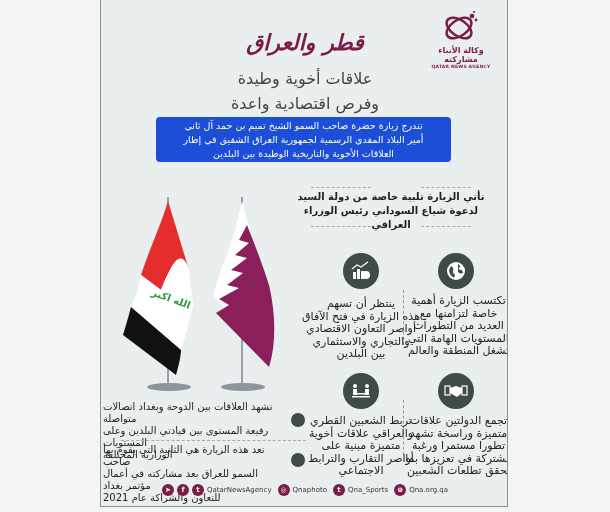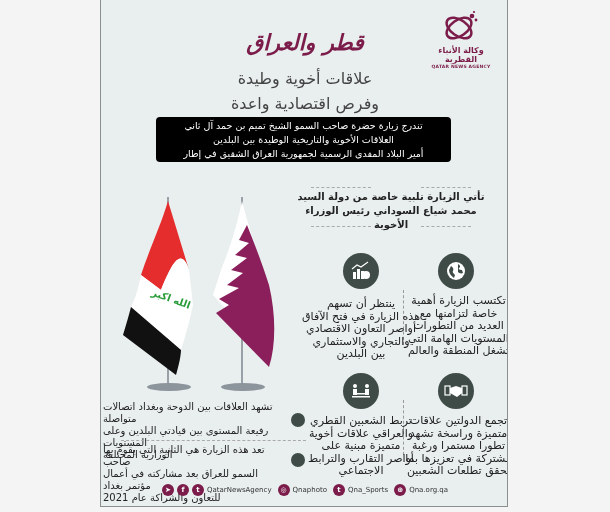--- a/index.html
+++ b/index.html
@@ -13,21 +13,21 @@
     overflow:hidden;
   }
   .rtl { direction:rtl; text-align:center; }
   .logo { position:absolute; left:320px; top:10px; width:80px; text-align:center; }
   .logo svg { display:block; margin:0 auto; }
   .logo .ar { font-size:8px; color:#7a1b48; font-weight:bold; direction:rtl; margin-top:2px; }
   .logo .en { font-size:4.5px; color:#7a1b48; font-weight:bold; letter-spacing:0.2px; }
   .title { position:absolute; left:0; width:408px; top:30px; font-size:22px; font-weight:bold; color:#7b1c4a;font-style:italic; }
   .subtitle { position:absolute; left:0; width:408px; top:66px; font-size:16px; color:#444; line-height:25px; }
   .intro-box {
-    position:absolute; left:55px; top:117px; width:295px; height:45px; background:#000000; border-radius:4px;
+    position:absolute; left:55px; top:117px; width:295px; height:45px; background:#1d4ed8; border-radius:4px;
     color:#fff; font-size:9.5px; line-height:14px; padding-top:2px; box-sizing:border-box;
   }
   .invite { position:absolute; left:190px; top:190px; width:200px; font-size:10px; color:#222; line-height:14px; font-weight:bold; }
   .dots { position:absolute; border-top:1px dashed #aaa; height:0; }
   .flags { position:absolute; left:20px; top:185px; width:160px; height:220px; }
   .circle-icon {
     position:absolute; width:36px; height:36px; border-radius:50%; background:#3e4b47;
     display:flex; align-items:center; justify-content:center;
   }
   .feat { position:absolute; font-size:11px; line-height:12.5px; color:#222; }
@@ -44,41 +44,41 @@
 <div class="card">
 
   <div class="logo">
     <svg width="40" height="34" viewBox="0 0 40 34">
       <ellipse cx="18" cy="18" rx="14" ry="8" fill="none" stroke="#7b1c4a" stroke-width="2.5" transform="rotate(-35 18 18)"></ellipse>
       <ellipse cx="18" cy="18" rx="14" ry="8" fill="none" stroke="#7b1c4a" stroke-width="2.5" transform="rotate(35 18 18)"></ellipse>
       <circle cx="31" cy="6" r="2.3" fill="#7b1c4a"></circle>
       <circle cx="35" cy="10" r="1.4" fill="#7b1c4a"></circle>
       <circle cx="33" cy="2" r="1.1" fill="#7b1c4a"></circle>
     </svg>
-    <div class="ar">وكالة الأنباء القطرية</div>
+    <div class="ar">وكالة الأنباء مشاركته</div>
     <div class="en">QATAR NEWS AGENCY</div>
   </div>
 
   <div class="title rtl">قطر والعراق</div>
   <div class="subtitle rtl">
     <div>علاقات أخوية وطيدة</div>
     <div>وفرص اقتصادية واعدة</div>
   </div>
 
   <div class="intro-box rtl">
     <div>تندرج زيارة حضرة صاحب السمو الشيخ تميم بن حمد آل ثاني</div>
+    <div>أمير البلاد المفدى الرسمية لجمهورية العراق الشقيق في إطار</div>
     <div>العلاقات الأخوية والتاريخية الوطيدة بين البلدين</div>
-    <div>أمير البلاد المفدى الرسمية لجمهورية العراق الشقيق في إطار</div>
   </div>
 
   <div class="dots" style="left:210px;top:187px;width:60px;"></div>
   <div class="dots" style="left:320px;top:187px;width:50px;"></div>
   <div class="invite rtl">
     <div>تأتي الزيارة تلبية خاصة من دولة السيد</div>
-    <div>محمد شياع السوداني رئيس الوزراء الأخوية</div>
+    <div>لدعوة شياع السوداني رئيس الوزراء العراقي</div>
   </div>
   <div class="dots" style="left:210px;top:226px;width:60px;"></div>
   <div class="dots" style="left:320px;top:226px;width:50px;"></div>
 
   <svg class="flags" viewBox="0 0 160 220">
 
     <rect x="46" y="12" width="2" height="190" fill="#9aa0a8"></rect>
     <ellipse cx="48" cy="202" rx="22" ry="4" fill="#8c949c"></ellipse>
 
     <path d="M47,16 C40,40 30,60 20,90 L40,105 C50,80 60,60 68,85 Z" fill="#e52d2d"></path>

